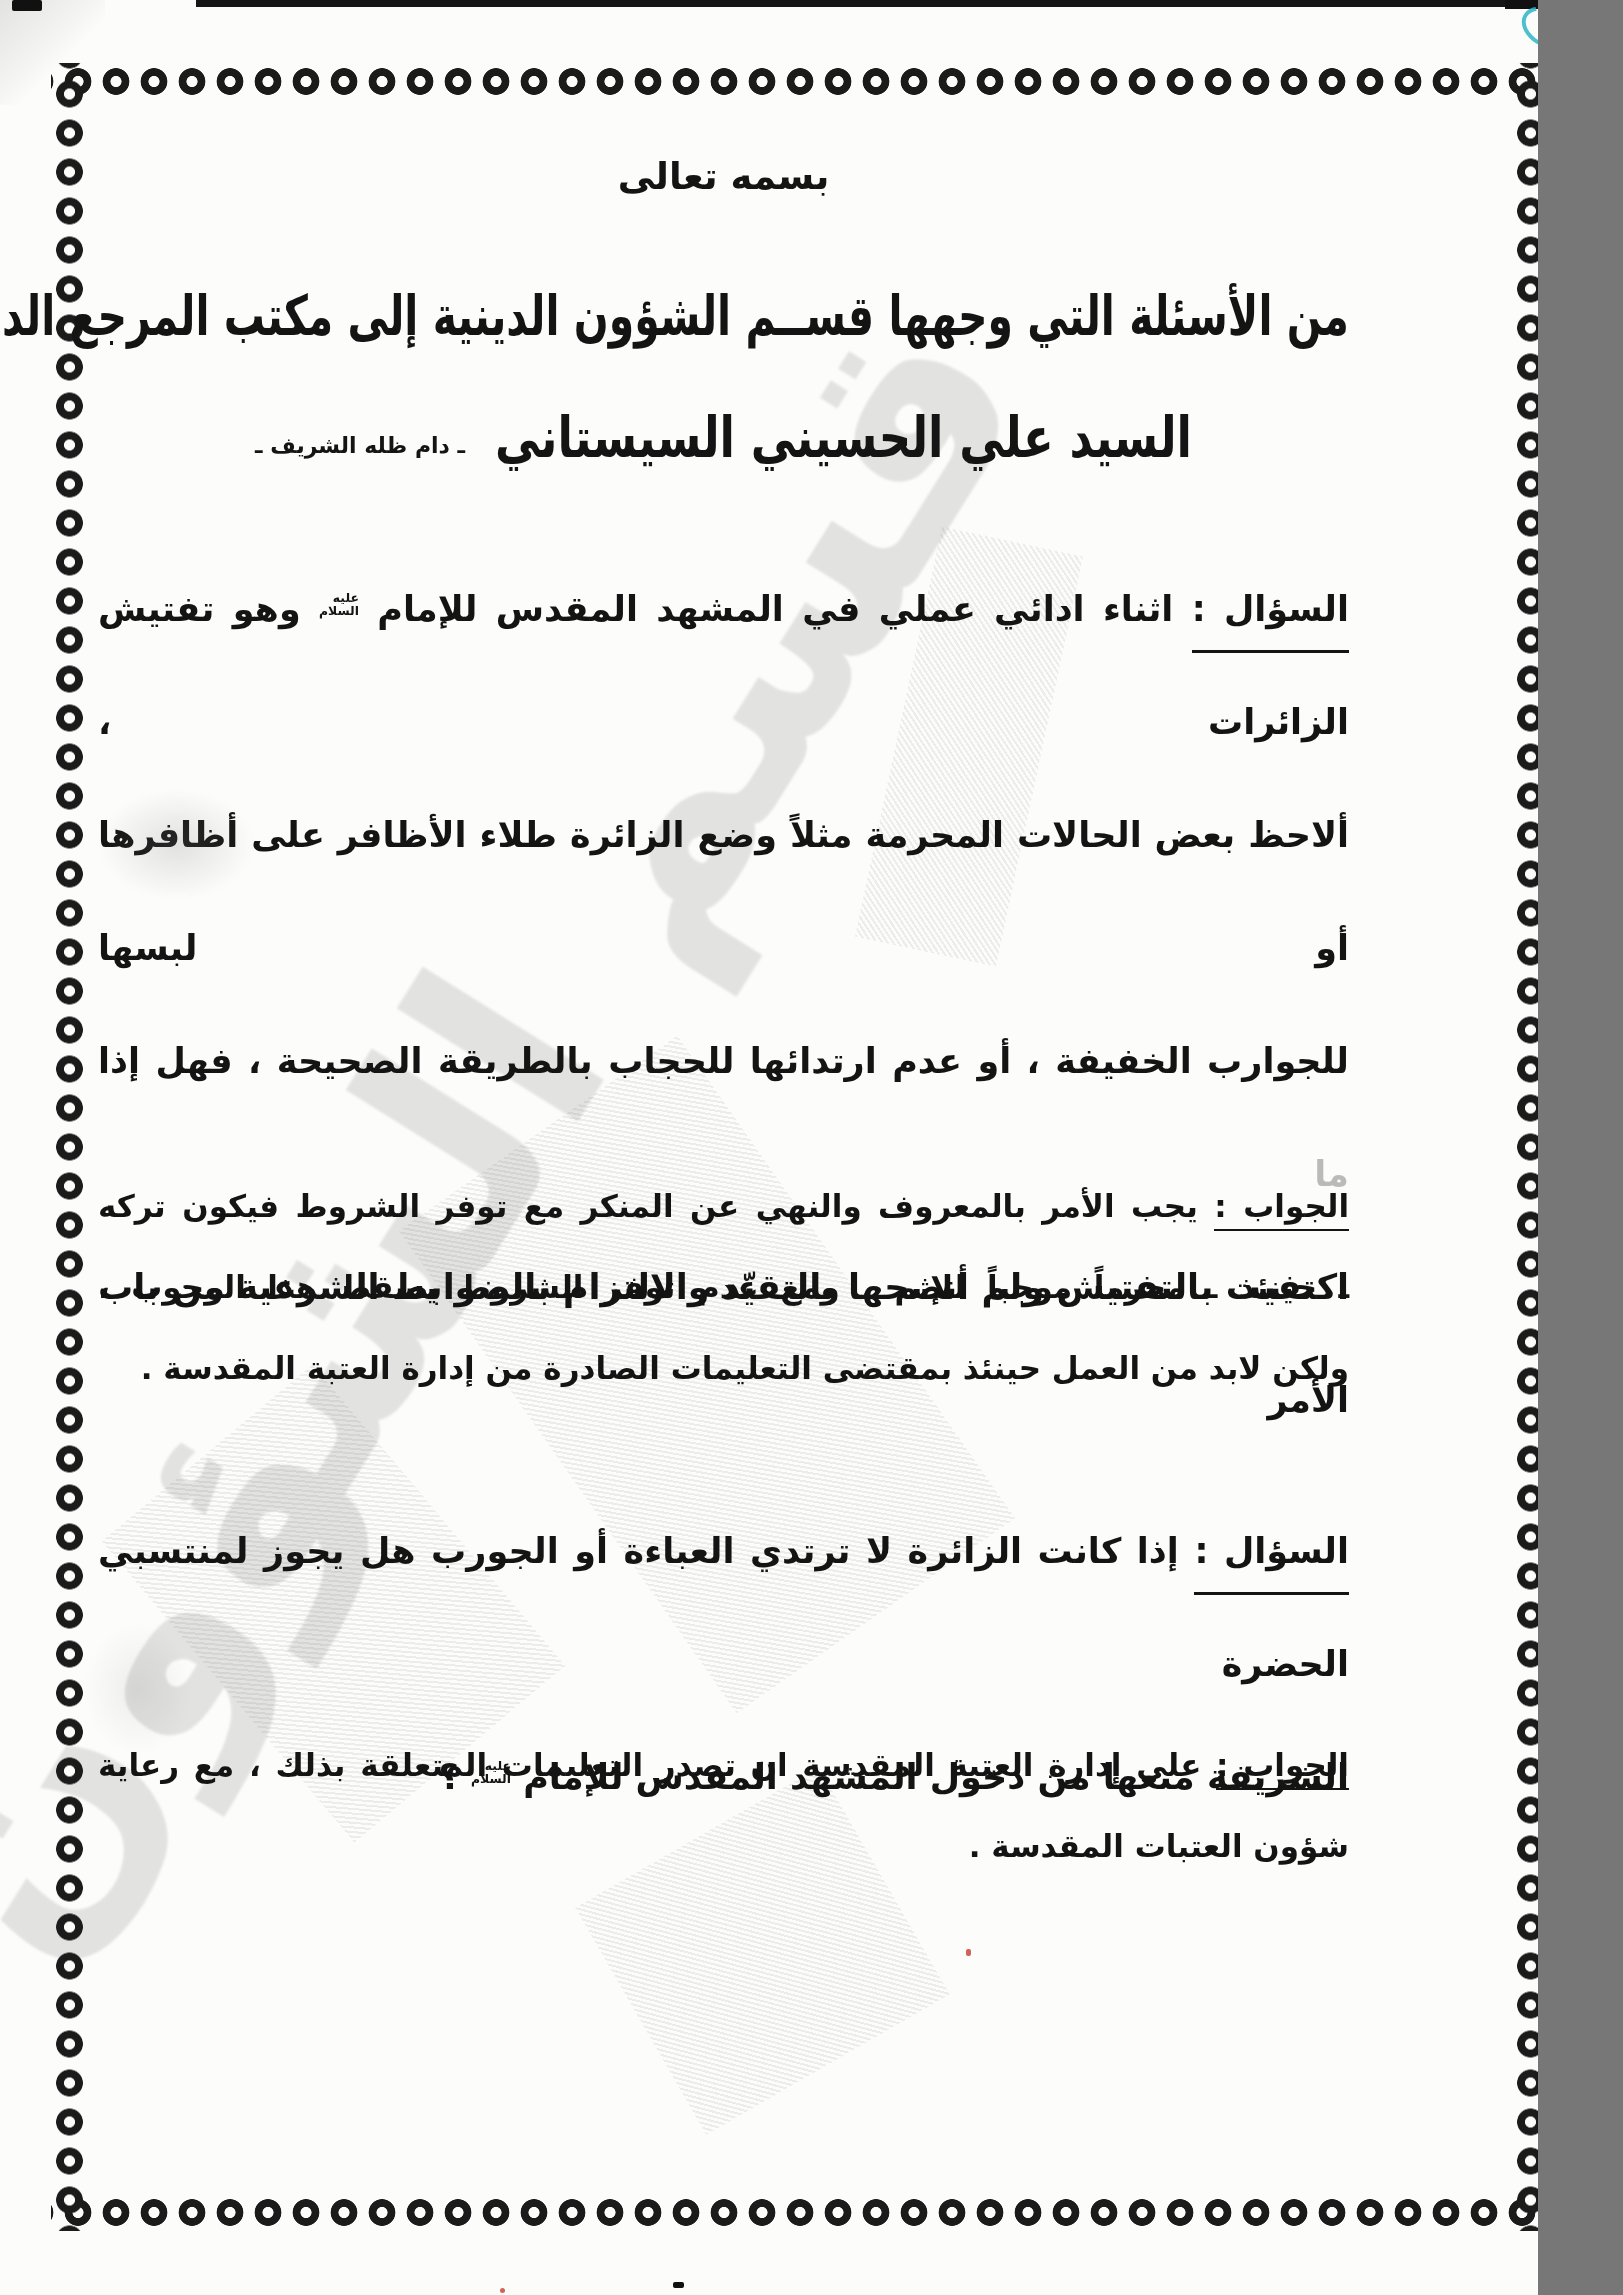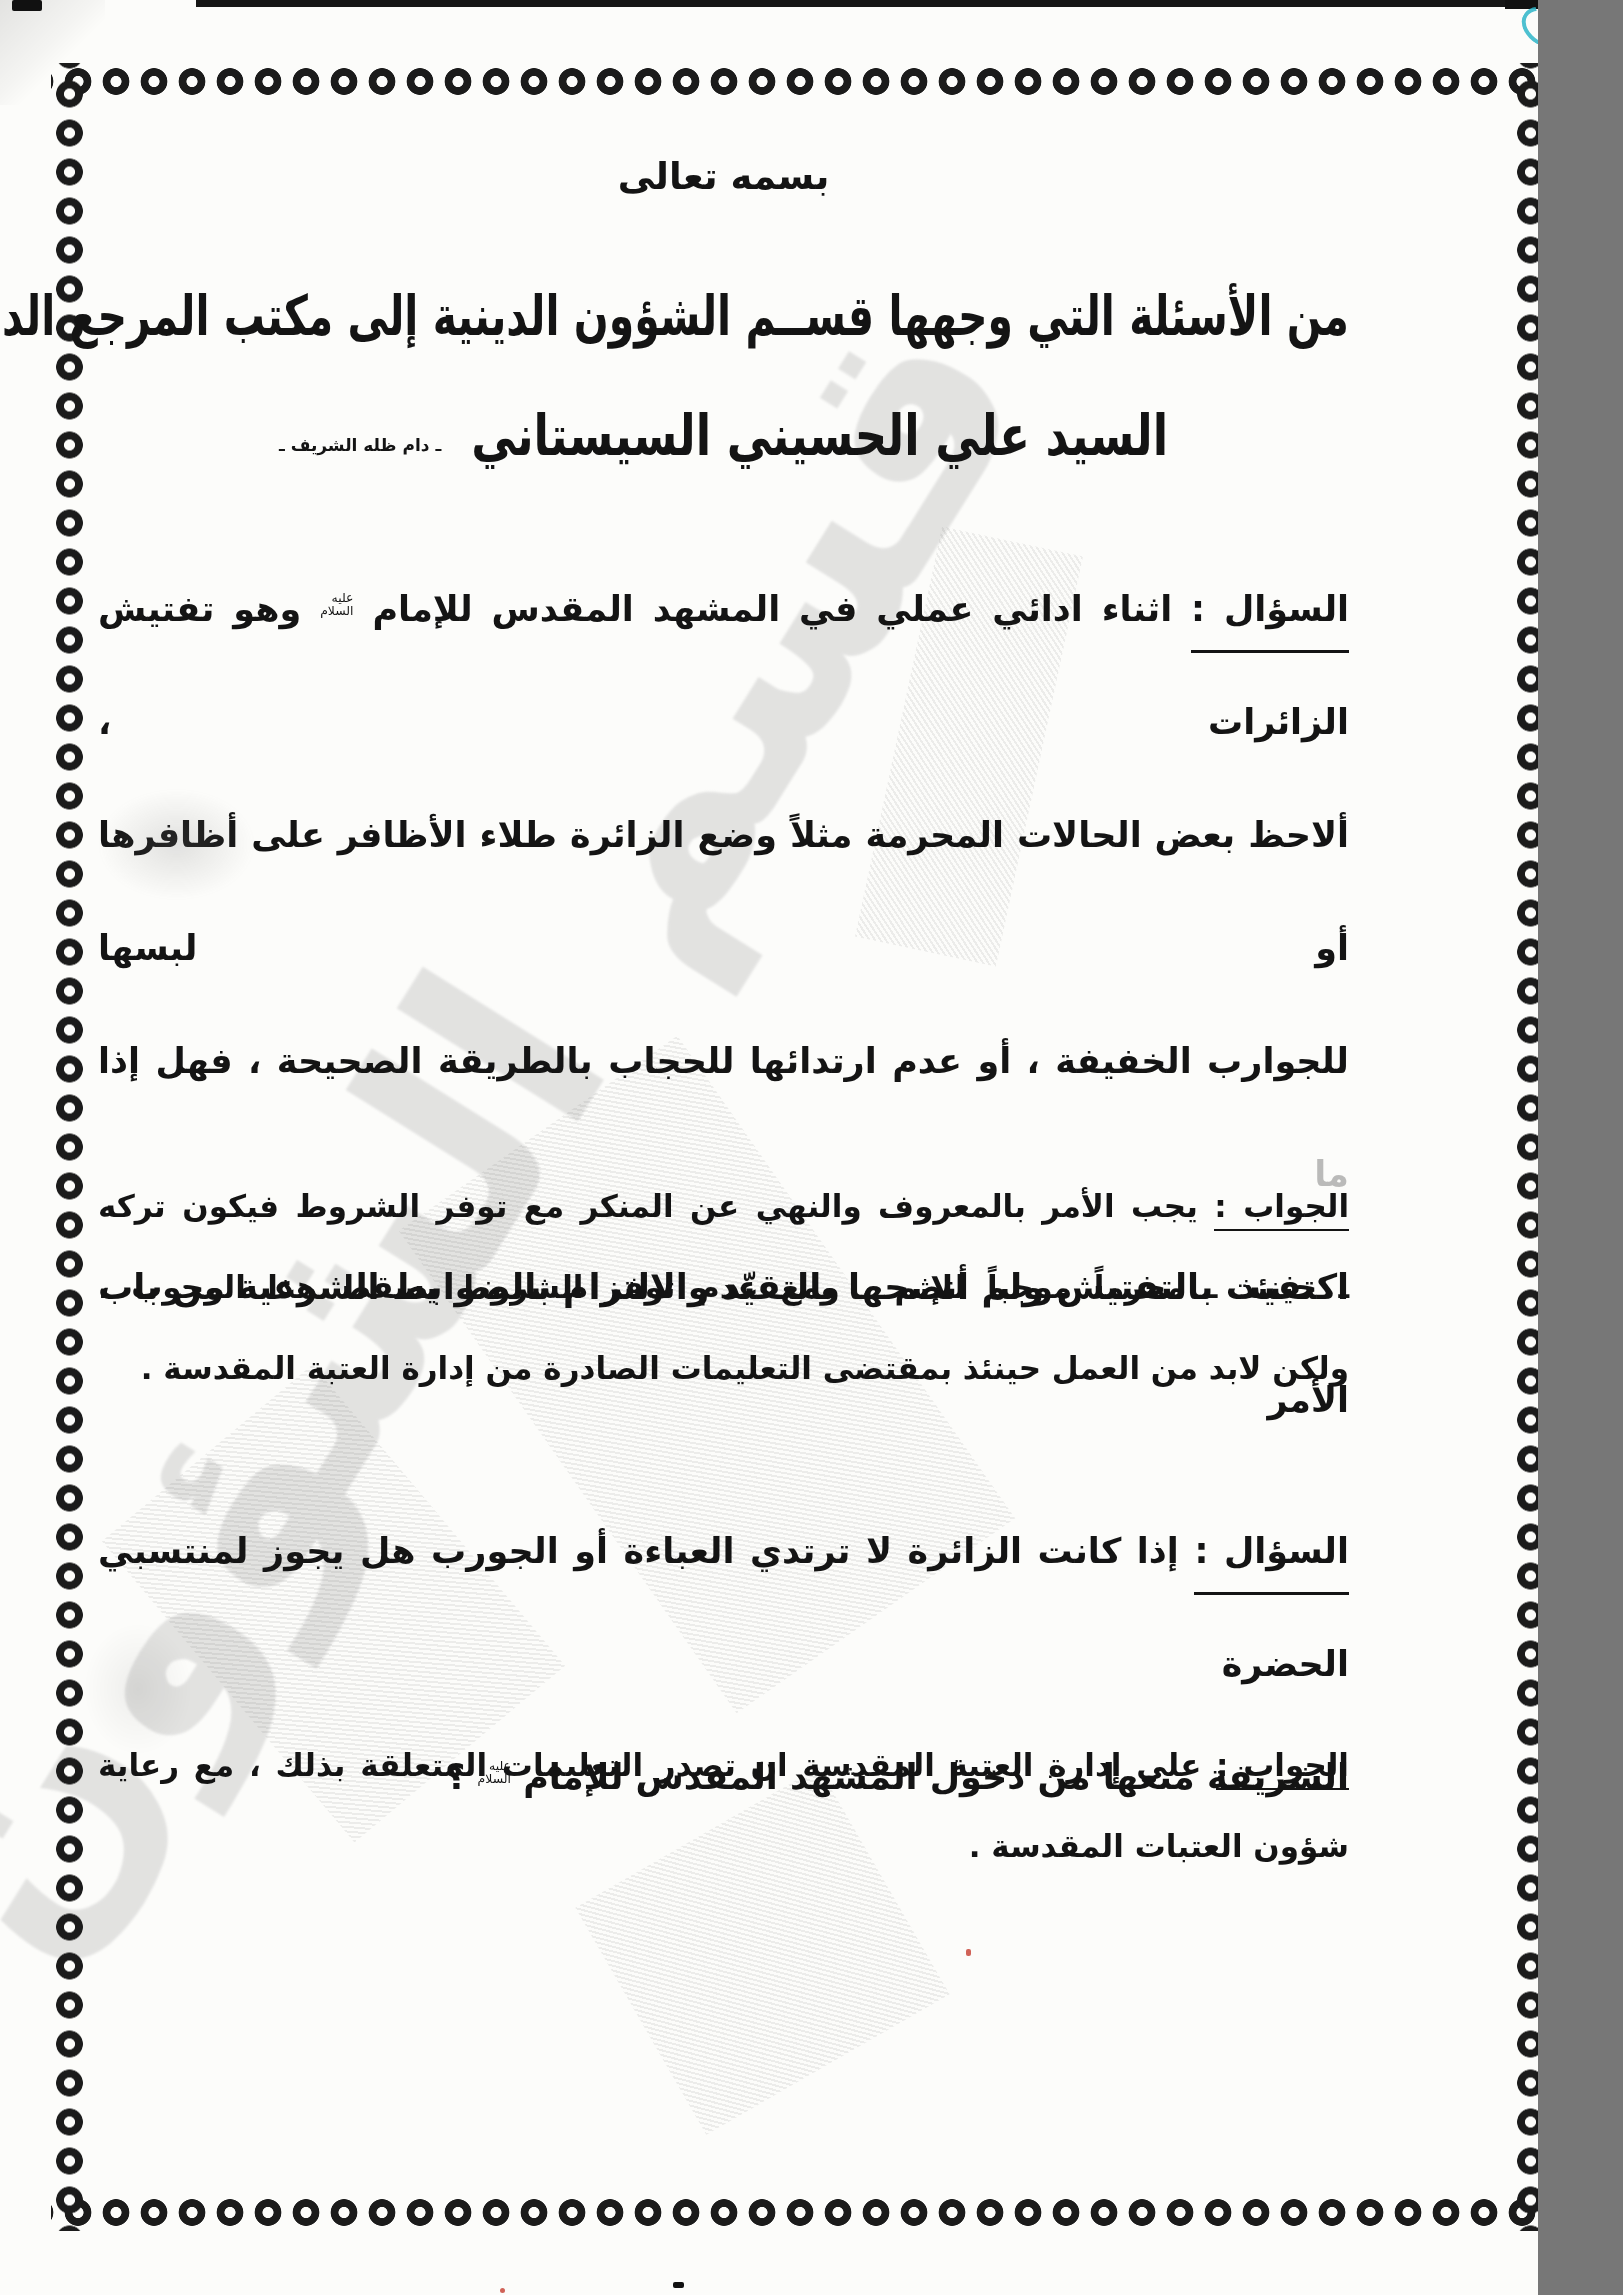--- a/index.html
+++ b/index.html
@@ -40,32 +40,32 @@
   
   .doc{position:absolute; z-index:3; left:98px; top:0; width:1251px; direction:rtl;}
   .center{text-align:center;}
   .bismillah{position:absolute; left:0; width:100%; top:134px; line-height:85px;
     font-size:37px; font-weight:700; letter-spacing:1.3px;}
   .h1{position:absolute; left:0; width:100%; top:257px; line-height:118px;
     font-size:41px; font-weight:700; white-space:nowrap;
     transform:scaleY(1.35); transform-origin:center;}
   .h2{position:absolute; left:0; width:100%; top:390px; line-height:111px; white-space:nowrap;}
   .h2 .name{font-size:45px; font-weight:700; display:inline-block; transform:scaleY(1.25); transform-origin:center bottom;}
-  .h2 .honor{font-size:17px; font-weight:700; margin-right:30px; vertical-align:14.4px;}
+  .h2 .honor{font-size:22px; font-weight:700; margin-right:30px; vertical-align:14.4px;}
 
   .para{position:absolute; left:0; width:100%;}
   .q{font-size:35px; font-weight:700; line-height:113px;}
   .a{font-size:31px; font-weight:700; line-height:81px;}
   .tline{text-align:justify; text-align-last:justify; white-space:normal;}
   .endline{text-align:justify; text-align-last:right;}
   .q1{top:553px;} .a1{top:1166px;} .q2{top:1495px;} .a2{top:1725px;}
   .lbl{border-bottom:3.3px solid #141414; padding-bottom:21px;}
   .a .lbl{border-bottom-width:2.6px; padding-bottom:4.6px;}
   .faded{opacity:.28;}
-  .alayh{display:inline-block; font-size:12.4px; line-height:13px; font-weight:400;
+  .alayh{display:inline-block; font-size:12.4px; line-height:13px; font-weight:700;
     text-align:center; vertical-align:6.5px;}
   .alayh span{display:block;}
 
   
   .art{position:absolute;}
   .top-edge{left:196px; top:0; width:1427px; height:6.5px; background:#161616; z-index:4;}
   .tl-dash{left:11.8px; top:0; width:30px; height:10.5px; background:#111; border-radius:2px; z-index:4;}
   .tr-block{left:1505px; top:0; width:118px; height:8.5px; background:#111; z-index:4;}
   .right-edge{left:1613px; top:0; width:10.5px; height:2295px; z-index:4;
     background:linear-gradient(#000 0%, #333 30%, #777 55%, #ccc 80%, #e8e8e8 100%);}

